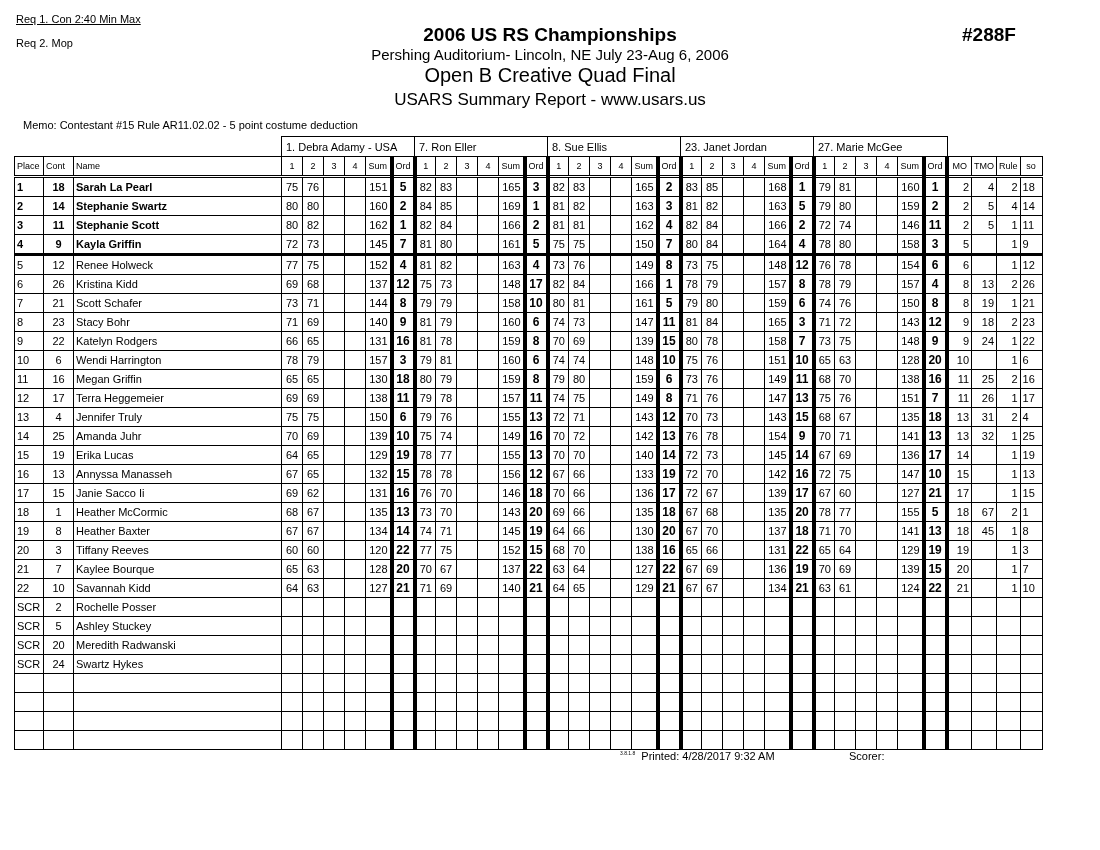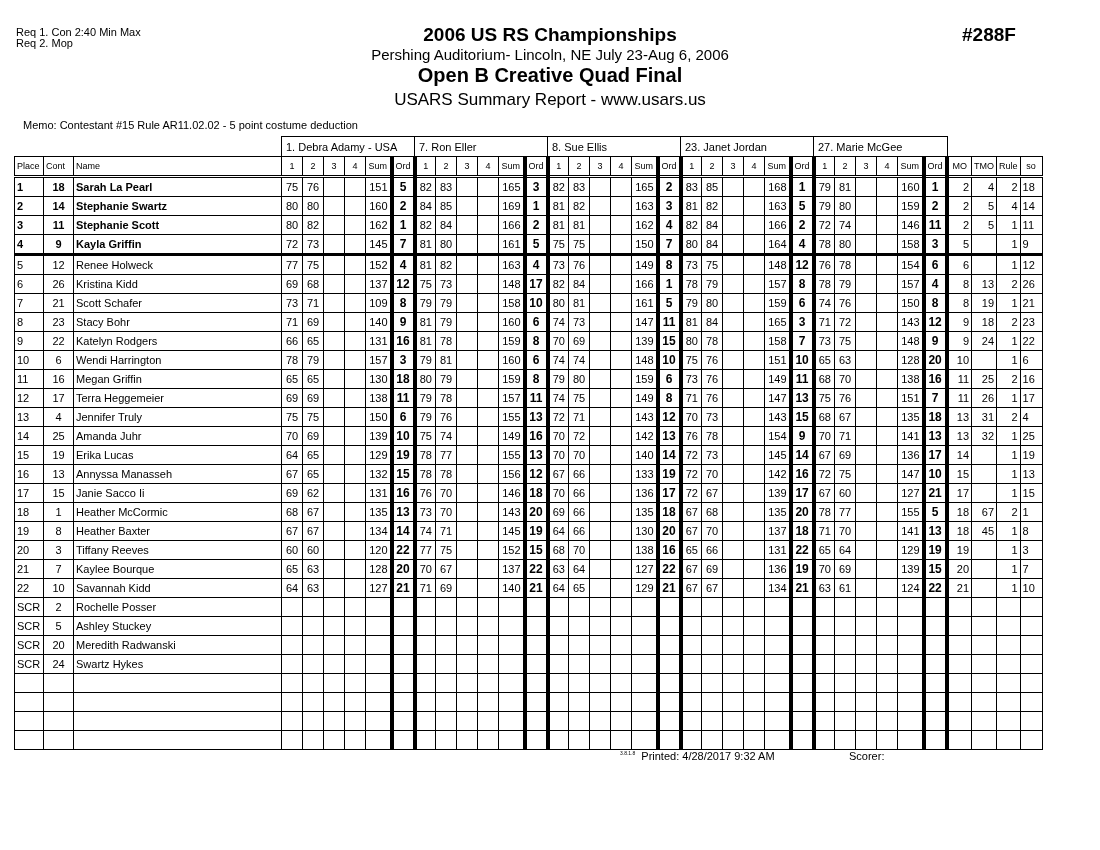--- a/index.html
+++ b/index.html
@@ -2,21 +2,21 @@
 <html><head>
 <meta charset="utf-8">
 <style>
   html, body { margin: 0; padding: 0; background: #ffffff; }
   body { width: 1100px; height: 850px; position: relative; font-family: "Liberation Sans", sans-serif; color: #000; overflow: hidden; }
   .abs { position: absolute; }
   .req { left: 16px; font-size: 11px; line-height: 12px; }
   .title-block { left: 300px; width: 500px; text-align: center; }
   .t1 { top: 24px; font-size: 19px; font-weight: bold; }
   .t2 { top: 46px; font-size: 15px; }
-  .t3 { top: 64px; font-size: 20px; font-weight: bold; }
+  .t3 { top: 64px; font-size: 20px; font-weight: normal; }
   .t4 { top: 90px; font-size: 17px; }
   .code { left: 962px; top: 24px; font-size: 19px; font-weight: bold; }
   .memo { left: 23px; top: 119px; font-size: 11px; }
   table.grid { position: absolute; left: 14px; top: 156px; border-collapse: collapse; table-layout: fixed; font-size: 11px; }
   table.grid td { border: 1px solid #000; height: 18px; padding: 0 2px; white-space: nowrap; overflow: hidden; line-height: 18px; }
   table.grid tr.hdr td { font-size: 9px; height: 17px; }
   .judges { position: absolute; left: 281px; top: 136px; border-collapse: collapse; table-layout: fixed; font-size: 11px; }
   .judges td { border: 1px solid #000; height: 19px; padding: 0 4px; white-space: nowrap; overflow: hidden; }
   .c { text-align: center; }
   .r { text-align: right; }
@@ -26,21 +26,21 @@
   tr.top4 td { font-weight: bold; }
   tr.sep td { border-bottom: 3px solid #000 !important; }
   tr.hdr td { border-bottom: 3px double #000 !important; }
   .footer-printed { left: 620px; top: 750px; font-size: 11px; }
   .footer-printed .tiny { font-size: 5px; vertical-align: top; margin-right: 6px; }
   .footer-scorer { left: 849px; top: 750px; font-size: 11px; }
 </style>
 </head>
 <body>
 
-<div class="abs req" style="top:26px;">Req  1.  Con  2:40 Min Max</div>
+<div class="abs req" style="top:13px;text-decoration:underline;">Req  1.  Con  2:40 Min Max</div>
 <div class="abs req" style="top:37px;">Req  2.  Mop</div>
 
 <div class="abs title-block t1">2006 US RS Championships</div>
 <div class="abs title-block t2">Pershing Auditorium- Lincoln, NE  July 23-Aug 6, 2006</div>
 <div class="abs title-block t3">Open B Creative Quad Final</div>
 <div class="abs title-block t4">USARS Summary Report - www.usars.us</div>
 <div class="abs code">#288F</div>
 
 <div class="abs memo">Memo: Contestant #15 Rule AR11.02.02   -   5 point costume deduction</div>
 
@@ -378,21 +378,21 @@
         <td>26</td>
       </tr>
       <tr>
         <td>7</td>
         <td class="c">21</td>
         <td>Scott Schafer</td>
         <td class="c">73</td>
         <td class="c">71</td>
         <td></td>
         <td></td>
-        <td class="r">109</td>
+        <td class="r">144</td>
         <td class="ord thickL thickR">8</td>
         <td class="c">79</td>
         <td class="c">79</td>
         <td></td>
         <td></td>
         <td class="r">158</td>
         <td class="ord thickL thickR">10</td>
         <td class="c">80</td>
         <td class="c">81</td>
         <td></td>

